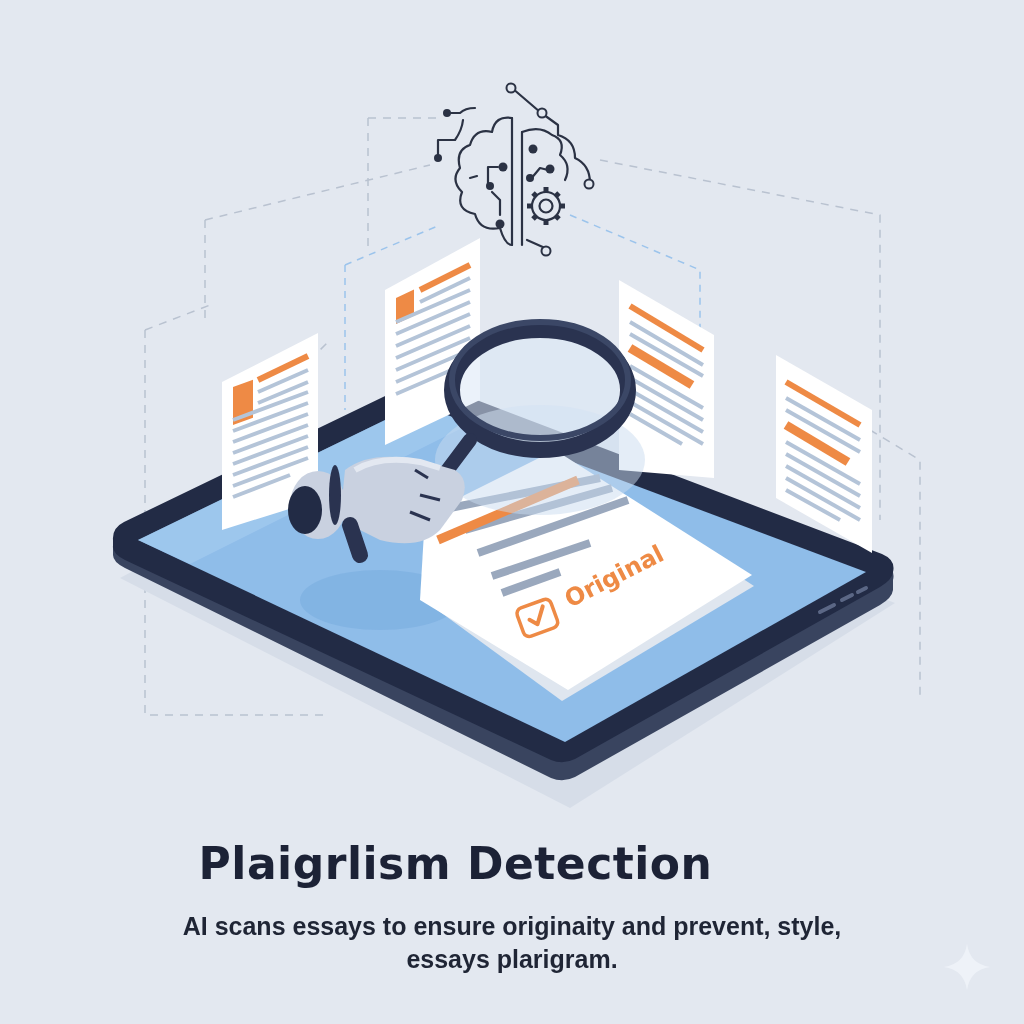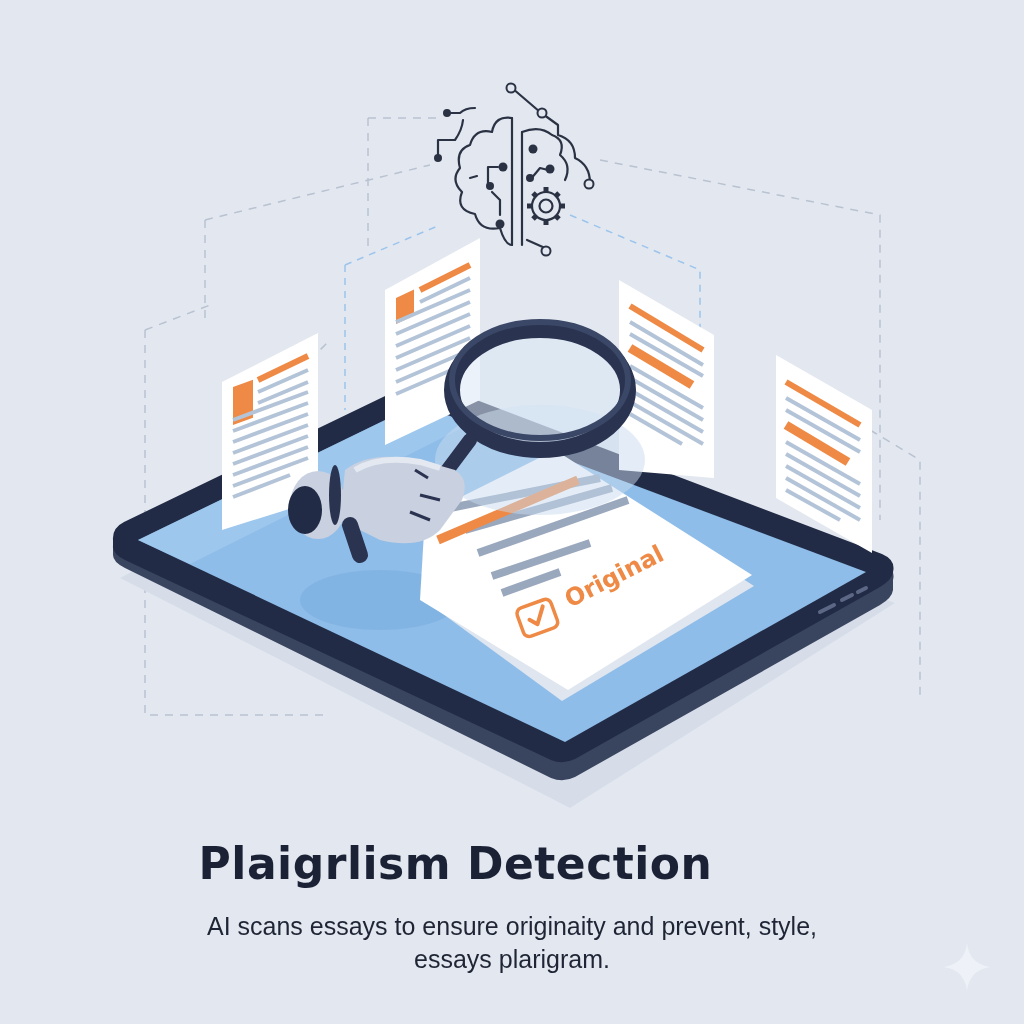--- a/index.html
+++ b/index.html
@@ -1,19 +1,19 @@
 <!DOCTYPE html>
 <html><head>
 <meta charset="utf-8">
 <style>
   html,body{margin:0;padding:0;}
   body{width:1024px;height:1024px;overflow:hidden;background:#e3e8f0;position:relative;font-family:"Liberation Sans",sans-serif;}
   .stage{position:absolute;left:0;top:0;width:1024px;height:1024px;}
   .title{position:absolute;left:0;width:911px;top:838px;text-align:center;font-family:"DejaVu Sans",sans-serif;font-weight:bold;font-size:44px;color:#1c2236;letter-spacing:0.5px;}
-  .subtitle{position:absolute;left:0;width:1024px;top:910px;text-align:center;font-family:"Liberation Sans",sans-serif;font-size:25px;line-height:33px;color:#1f2535;}
+  .subtitle{position:absolute;left:0;width:1024px;top:910px;text-align:center;font-family:"Liberation Sans",sans-serif;font-size:25px;line-height:33px;color:#1f2535;font-weight:bold;}
   .subtitle span{display:block;}
   .sparkle{position:absolute;left:942px;top:942px;width:50px;height:50px;}
 </style>
 </head>
 <body>
 
 <div class="stage">
 <svg width="1024" height="1024" viewBox="0 0 1024 1024" xmlns="http://www.w3.org/2000/svg">
 
   <g fill="none" stroke="#b9c2d0" stroke-width="1.5" stroke-dasharray="8 7">

